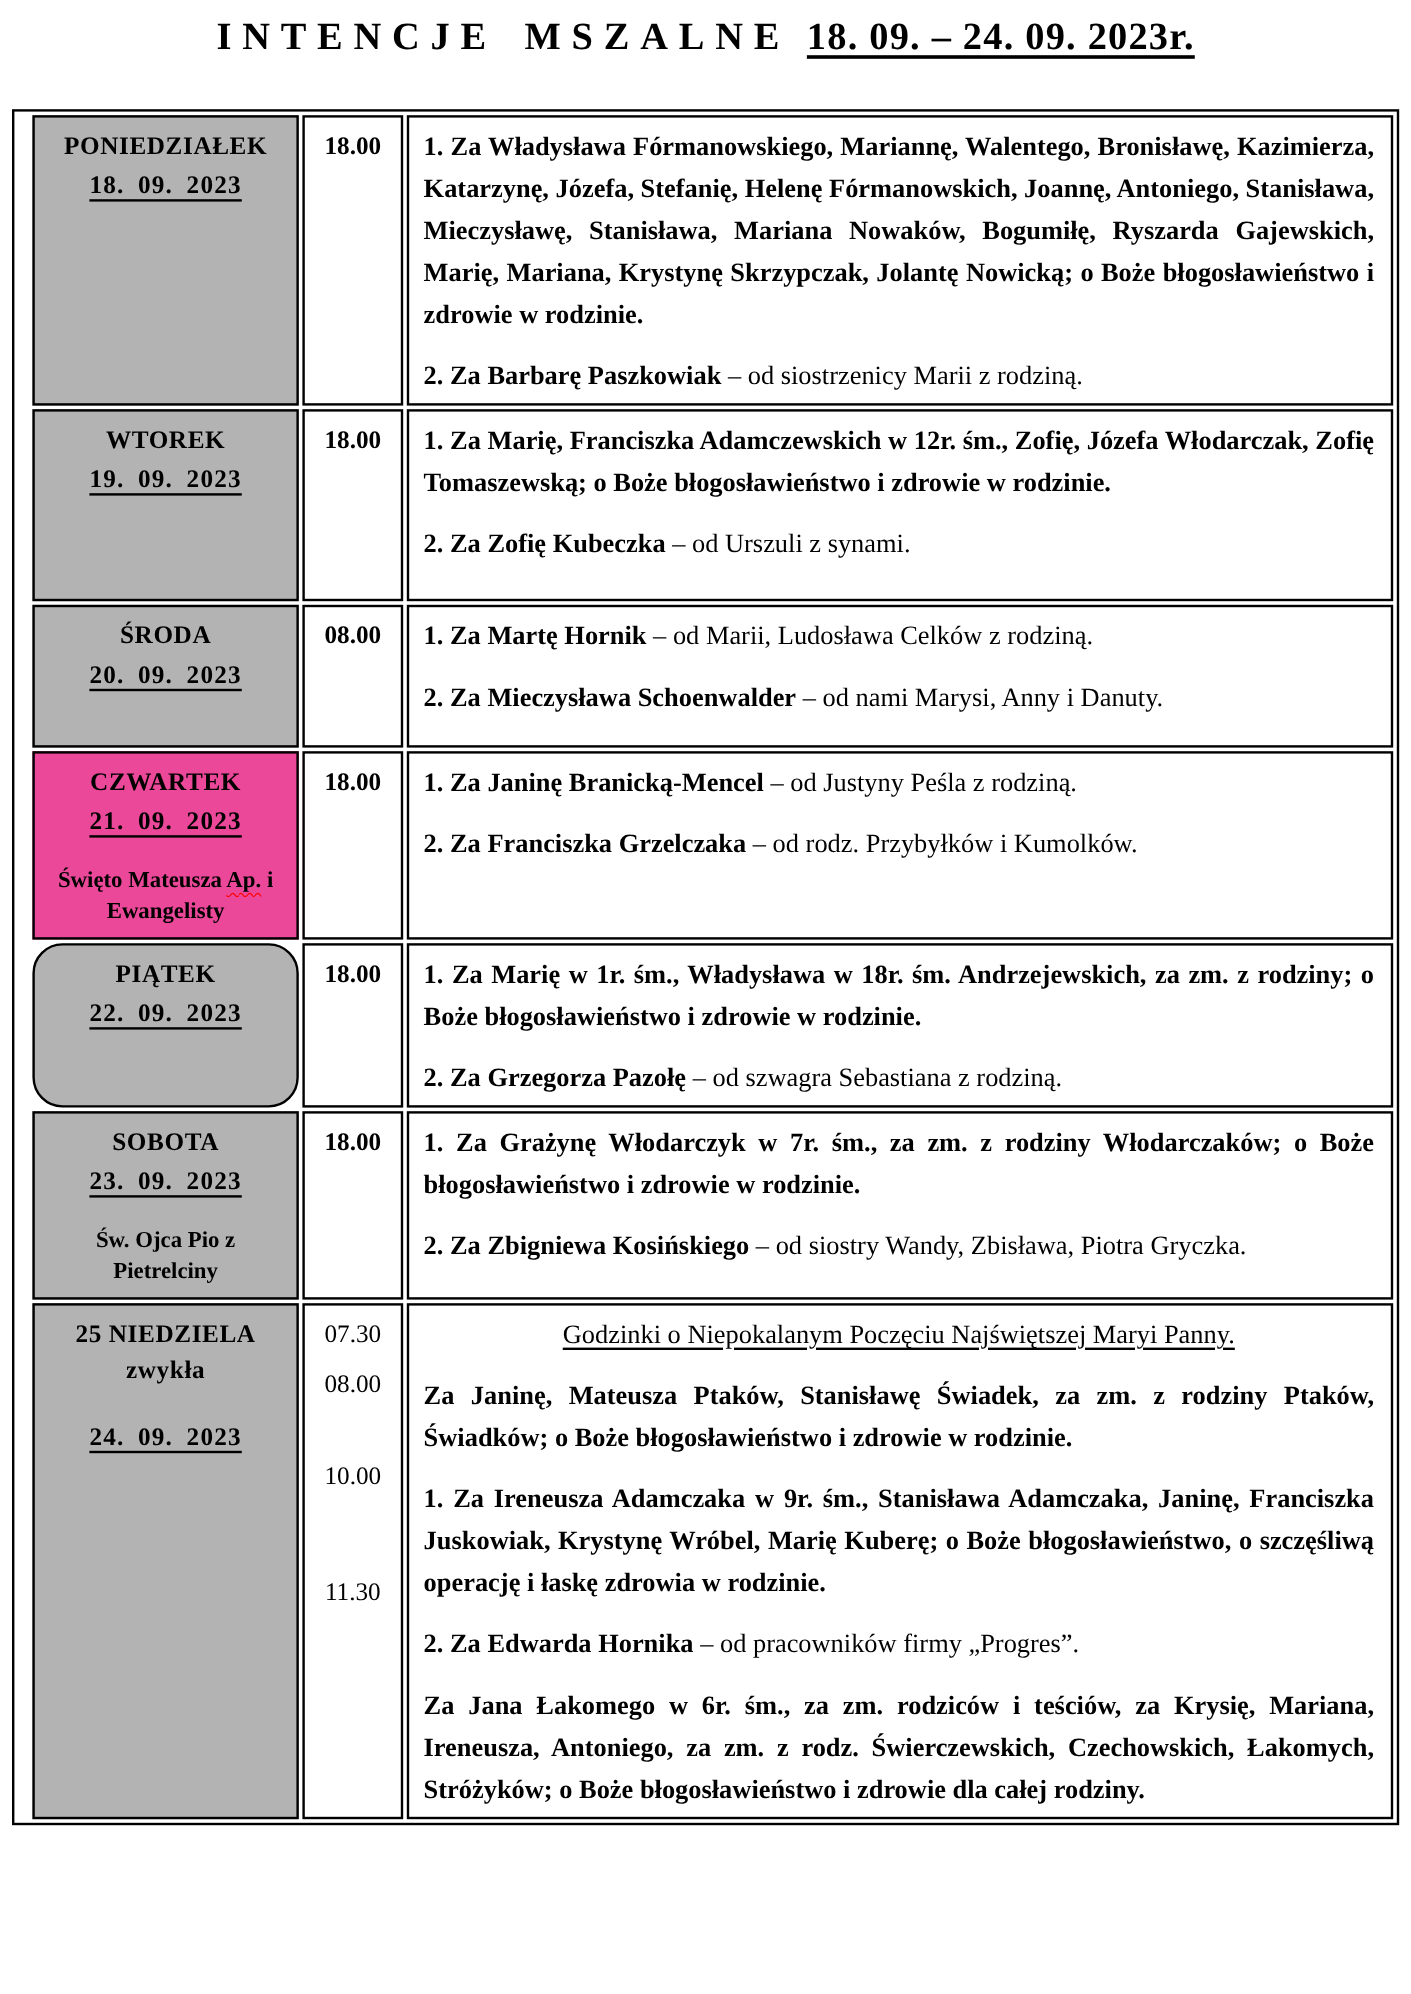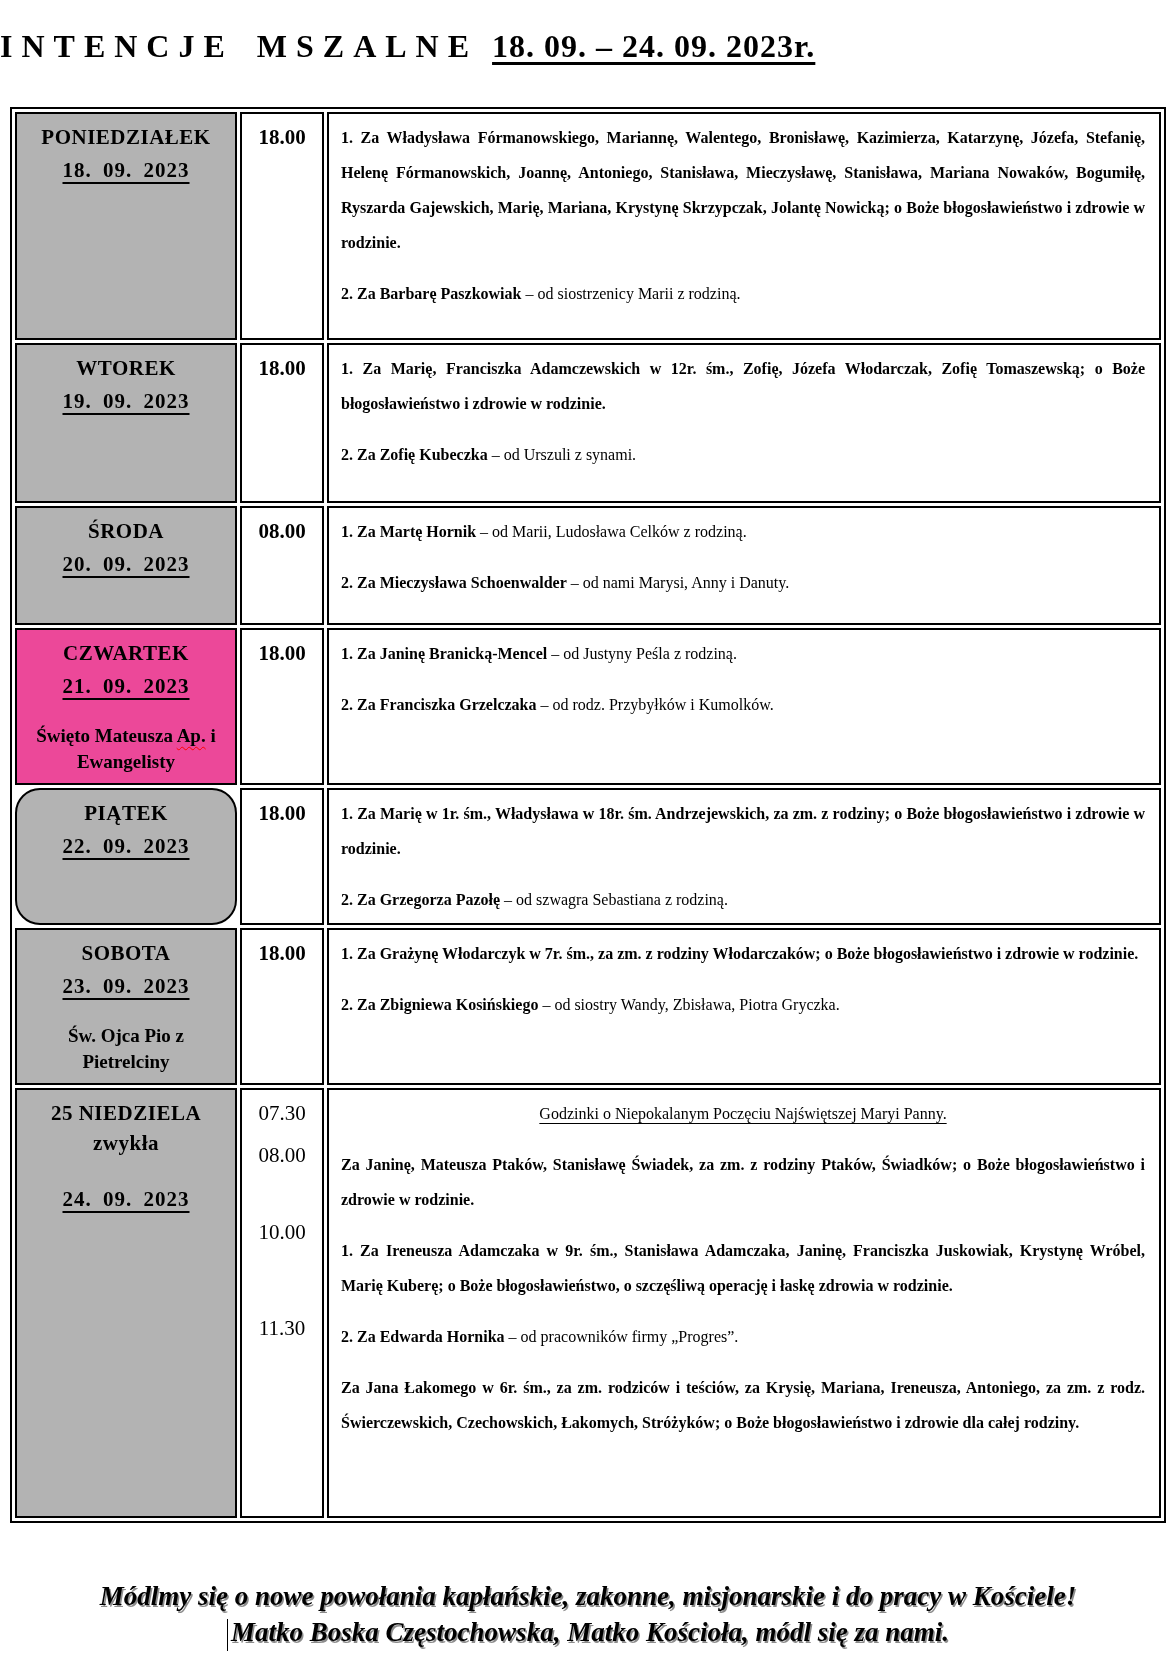--- a/index.html
+++ b/index.html
@@ -9,22 +9,22 @@
     width: 1176px;
     height: 1662px;
     margin: 0 auto;
     background: #ffffff;
     color: #000;
     font-family: "Liberation Serif", "DejaVu Serif", serif;
     overflow: hidden;
   }
   
   .title-wrap {
-    padding-top: 28px;
-    text-align: left;
+    padding-top: 12px;
+    text-align: center;
     white-space: nowrap;
   }
   .title-main {
     font-size: 32px;
     font-weight: bold;
     letter-spacing: 9px;
     word-spacing: 6px;
   }
   .title-dates {
     font-size: 32px;
@@ -35,20 +35,21 @@
     margin-left: 10px;
   }
   
   table.mass-table {
     margin: 42px 10px 0 10px;
     width: 1156px;
     border-collapse: separate;
     border-spacing: 3px;
     border: 2px solid #000;
     table-layout: fixed;
+    padding-left: 12px;
   }
   table.mass-table td {
     border: 2px solid #000;
     vertical-align: top;
   }
   col.c-day  { width: 222px; }
   col.c-time { width: 84px; }
   
   tr.r-0 { height: 228px; }
   tr.r-1 { height: 160px; }
@@ -100,21 +101,21 @@
     font-size: 21px;
   }
   .mass-time { font-weight: bold; line-height: 32px; }
   td.time-cell.multi .mass-time { font-weight: normal; }
   td.time-cell.multi .mass-time:nth-child(2) { margin-top: 10px; }
   td.time-cell.multi .mass-time:nth-child(3) { margin-top: 45px; }
   td.time-cell.multi .mass-time:nth-child(4) { margin-top: 64px; }
 
   td.intentions-cell {
     padding: 6px 14px 6px 12px;
-    font-size: 16px;
+    font-size: 22px;
     line-height: 35px;
   }
   p.intention {
     text-align: justify;
     margin-bottom: 16px;
   }
   p.intention:last-child { margin-bottom: 0; }
   p.intention b { font-weight: bold; }
   p.intention.godzinki {
     text-align: center;
@@ -257,18 +258,14 @@
             <p class="intention godzinki"><span>Godzinki o Niepokalanym Poczęciu Najświętszej Maryi Panny.</span></p>
             <p class="intention"><b>Za Janinę, Mateusza Ptaków, Stanisławę Świadek, za zm. z rodziny Ptaków, Świadków; o Boże błogosławieństwo i zdrowie w rodzinie.</b></p>
             <p class="intention"><b>1. Za Ireneusza Adamczaka w 9r. śm., Stanisława Adamczaka, Janinę, Franciszka Juskowiak, Krystynę Wróbel, Marię Kuberę; o Boże błogosławieństwo, o szczęśliwą operację i łaskę zdrowia w rodzinie.</b></p>
             <p class="intention"><b>2. Za Edwarda Hornika</b><span> – od pracowników firmy „Progres”.</span></p>
             <p class="intention"><b>Za Jana Łakomego w 6r. śm., za zm. rodziców i teściów, za Krysię, Mariana, Ireneusza, Antoniego, za zm. z rodz. Świerczewskich, Czechowskich, Łakomych, Stróżyków; o Boże błogosławieństwo i zdrowie dla całej rodziny.</b></p>
           </td>
         </tr>
       </tbody>
   </table>
 
-  <div class="footer">
-    <div>Módlmy się o nowe powołania kapłańskie, zakonne, misjonarskie i do pracy w Kościele!</div>
-    <div><span class="cursor-bar"></span><span>Matko Boska Częstochowska, Matko Kościoła, módl się za nami.</span></div>
-  </div>
 
 </div>
 
 </body></html>

